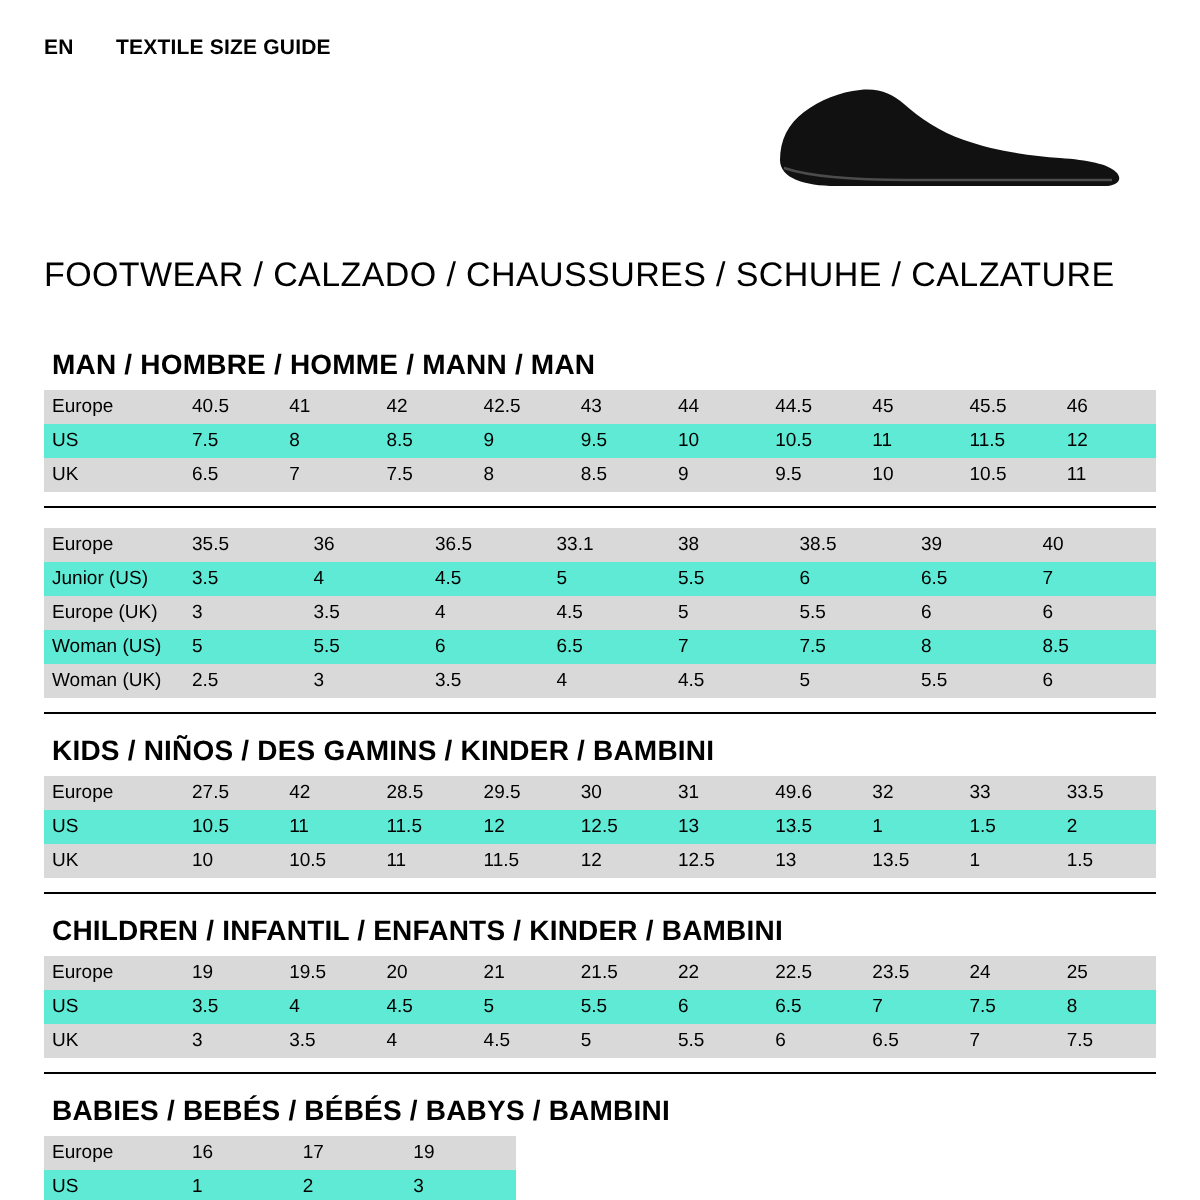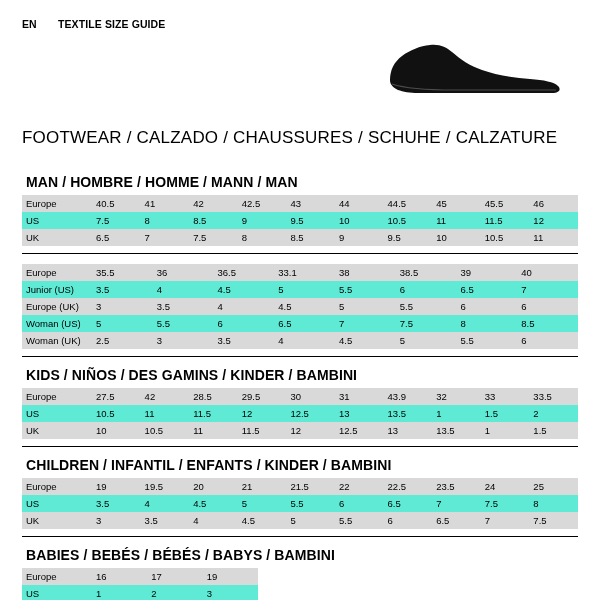--- a/index.html
+++ b/index.html
@@ -240,21 +240,21 @@
     <table class="size">
       <tbody>
         <tr class="shaded">
           <td class="rowlabel">Europe</td>
           <td>27.5</td>
           <td>42</td>
           <td>28.5</td>
           <td>29.5</td>
           <td>30</td>
           <td>31</td>
-          <td>43.9</td>
+          <td>49.6</td>
           <td>32</td>
           <td>33</td>
           <td>33.5</td>
         </tr>
         <tr class="plain">
           <td class="rowlabel">US</td>
           <td>10.5</td>
           <td>11</td>
           <td>11.5</td>
           <td>12</td>

